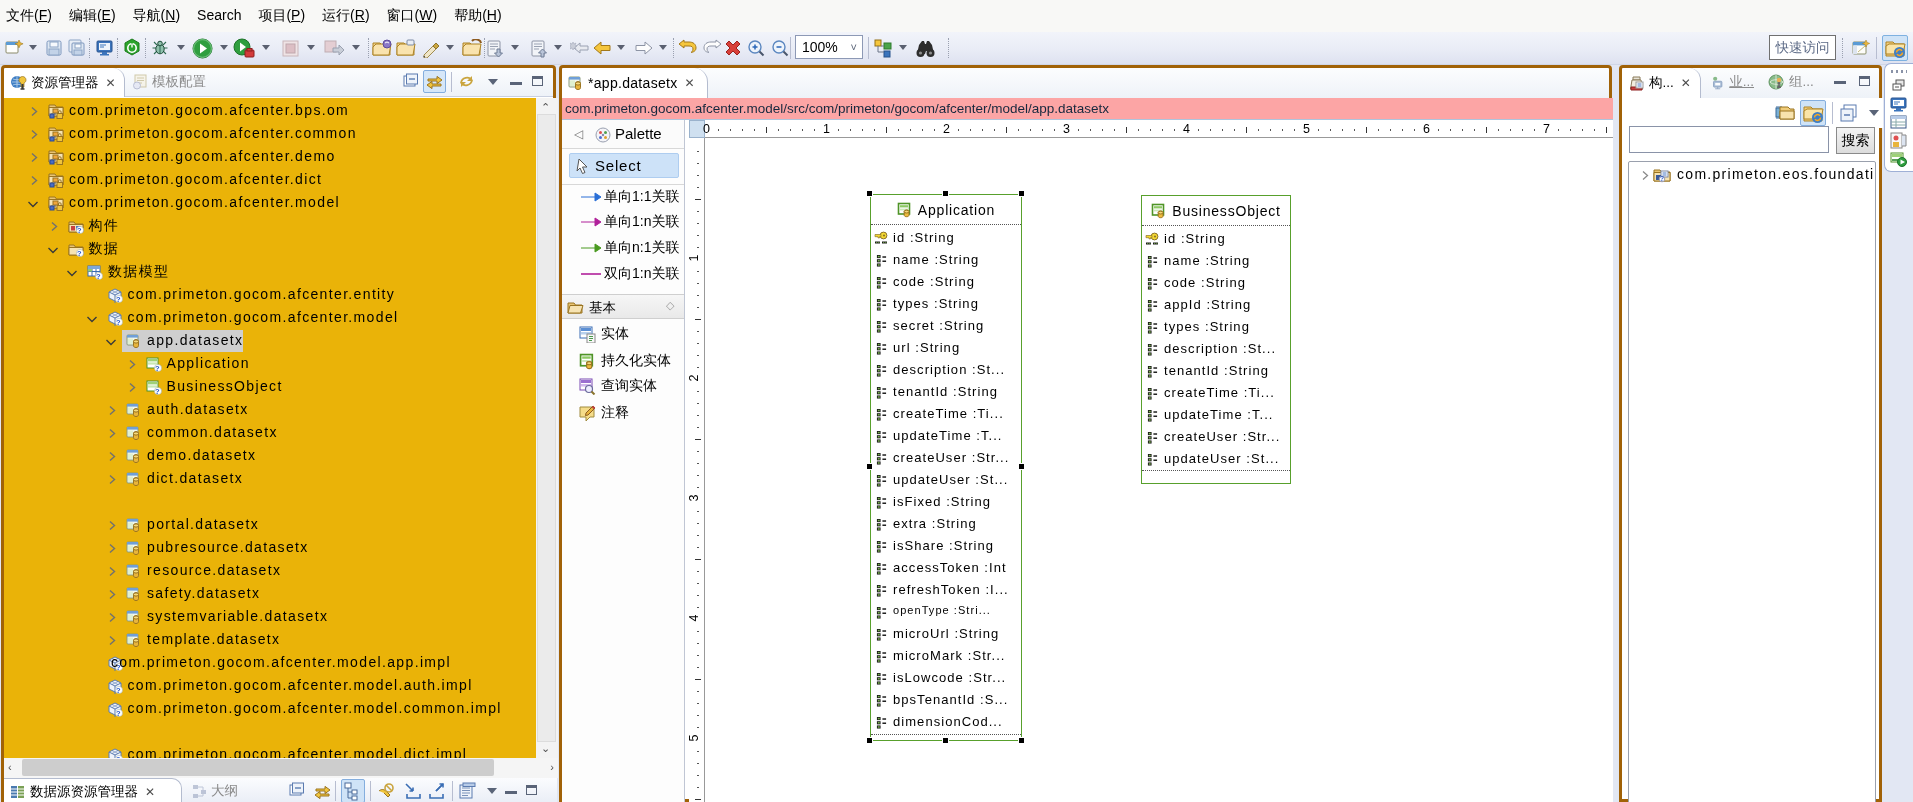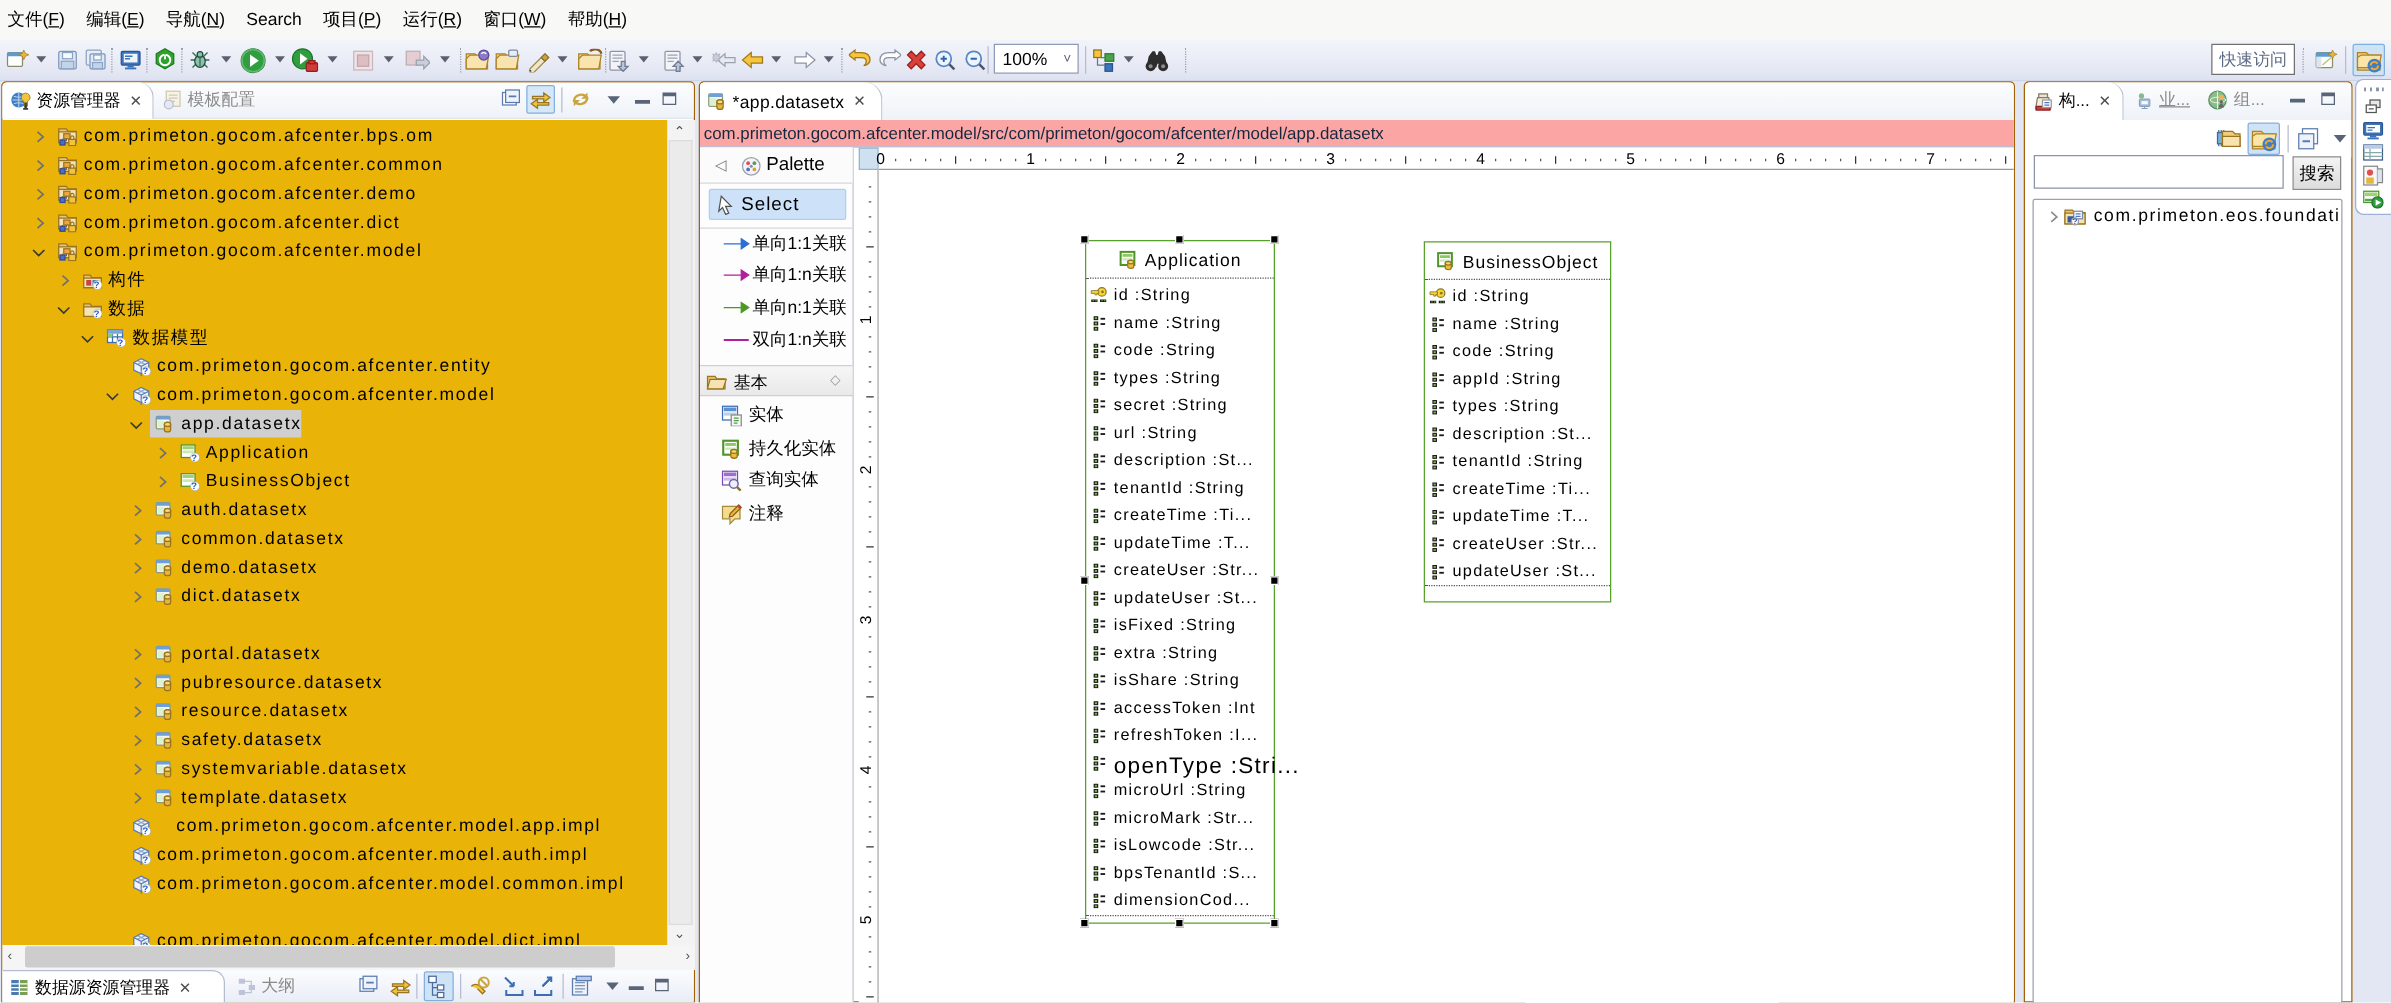--- a/index.html
+++ b/index.html
@@ -6,21 +6,21 @@
 body{font-family:"Liberation Sans",sans-serif;background:#e2e7f3;position:relative;font-size:13px;color:#000}
 .abs{position:absolute}
 #menubar{left:0;top:0;width:1913px;height:32px;background:#f8f8f6;}
 #menubar span.mi{display:inline-block;padding:7px 0 0 0;margin-left:17px;font-size:14px}
 #toolbar{left:0;top:32px;width:1913px;height:33px;background:linear-gradient(#f2f4fa,#e9ecf6 55%,#dee2f0);border-bottom:1px solid #d0d6e6}
 .tb{position:absolute;top:4px;width:24px;height:24px;display:flex;align-items:center;justify-content:center}
 .caret{position:absolute;top:13px;width:0;height:0;border-left:4px solid transparent;border-right:4px solid transparent;border-top:5px solid #5a6070}
 .vsep{position:absolute;top:6px;height:20px;border-left:1px dotted #9aa0b0}
 .vline{position:absolute;top:5px;height:22px;border-left:1px solid #b7bdd0}
 
-.panel{position:absolute;background:#fff;border:1px solid #a16207;border-radius:4px 4px 0 0}
+.panel{position:absolute;background:#fff;border:3px solid #a16207;border-radius:4px 4px 0 0}
 .tabrow{position:absolute;left:0;top:0;right:0;height:29px;background:linear-gradient(#fcfdfe,#eef2f8);border-bottom:1px solid #c9d0e0;border-radius:4px 4px 0 0}
 .tab-act{position:absolute;top:0;height:29px;background:#fff;border-right:1px solid #b4bccf;border-radius:0 12px 0 0;display:flex;align-items:center;padding:0 6px;gap:4px;white-space:nowrap;overflow:hidden}
 .tab-inact{position:absolute;top:0;height:28px;display:flex;align-items:center;padding:0 6px;gap:4px;color:#8a8a8a;white-space:nowrap;overflow:hidden}
 .tclose{color:#4b4b4b;font-size:12px;margin-left:3px}
 
 .trow{position:absolute;left:0;height:23px;display:flex;align-items:center;white-space:nowrap;font-size:14px;letter-spacing:1.35px}
 
 .ent{position:absolute;background:#fff;border:1px solid #58a02c}
 .ent .ehead{height:30px;display:flex;align-items:center;justify-content:center;gap:5px;border-bottom:1px dotted #555;font-size:14px;letter-spacing:0.8px}
 .handle{position:absolute;width:7px;height:7px;background:#000;border:1px solid #fff}
@@ -586,21 +586,21 @@
         </svg>
         <svg class="abs" style="left:122.0px;top:3px" width="16" height="16">
           <use href="#s-dset"></use>
         </svg>
         <span class="abs" style="left:143.0px;top:2px">template.datasetx</span>
       </div>
 <div class="trow" style="top:553.5px;width:532px">
         <svg class="abs" style="left:102.5px;top:3px" width="16" height="16">
           <use href="#s-pkg"></use>
         </svg>
-        <span class="abs" style="left:139px;top:2px">com.primeton.gocom.afcenter.model.app.impl</span>
+        <span class="abs" style="left:107px;top:2px">com.primeton.gocom.afcenter.model.app.impl</span>
       </div>
 <div class="trow" style="top:576.5px;width:532px">
         <svg class="abs" style="left:102.5px;top:3px" width="16" height="16">
           <use href="#s-pkg"></use>
         </svg>
         <span class="abs" style="left:123.5px;top:2px">com.primeton.gocom.afcenter.model.auth.impl</span>
       </div>
 <div class="trow" style="top:599.5px;width:532px">
         <svg class="abs" style="left:102.5px;top:3px" width="16" height="16">
           <use href="#s-pkg"></use>
@@ -1028,21 +1028,21 @@
         <div class="abs" style="top:384px;left:0;width:100%;height:22px">
           <svg class="abs" style="left:5px;top:5px" width="11" height="13">
             <use href="#s-attr"></use>
           </svg>
           <span class="abs" style="left:22px;top:3px;font-size:13px;white-space:nowrap;letter-spacing:1.05px">refreshToken&nbsp;:I...</span>
         </div>
         <div class="abs" style="top:406px;left:0;width:100%;height:22px">
           <svg class="abs" style="left:5px;top:5px" width="11" height="13">
             <use href="#s-attr"></use>
           </svg>
-          <span class="abs" style="left:22px;top:3px;font-size:18px;white-space:nowrap;letter-spacing:1.05px">openType&nbsp;:Stri...</span>
+          <span class="abs" style="left:22px;top:3px;font-size:11px;white-space:nowrap;letter-spacing:1.05px">openType&nbsp;:Stri...</span>
         </div>
         <div class="abs" style="top:428px;left:0;width:100%;height:22px">
           <svg class="abs" style="left:5px;top:5px" width="11" height="13">
             <use href="#s-attr"></use>
           </svg>
           <span class="abs" style="left:22px;top:3px;font-size:13px;white-space:nowrap;letter-spacing:1.05px">microUrl&nbsp;:String</span>
         </div>
         <div class="abs" style="top:450px;left:0;width:100%;height:22px">
           <svg class="abs" style="left:5px;top:5px" width="11" height="13">
             <use href="#s-attr"></use>

